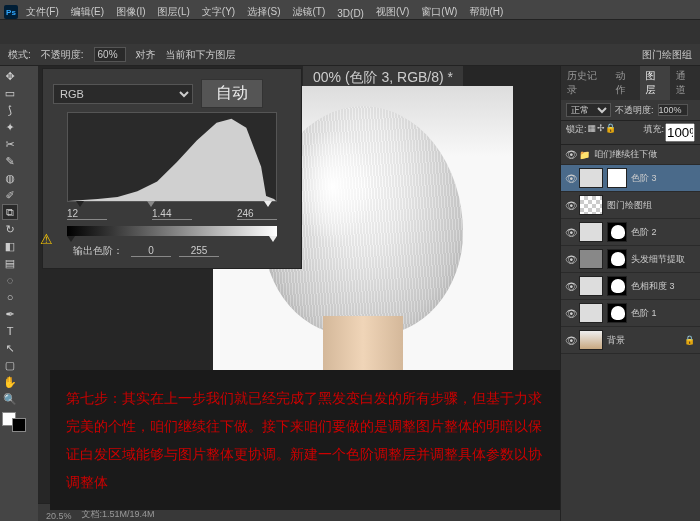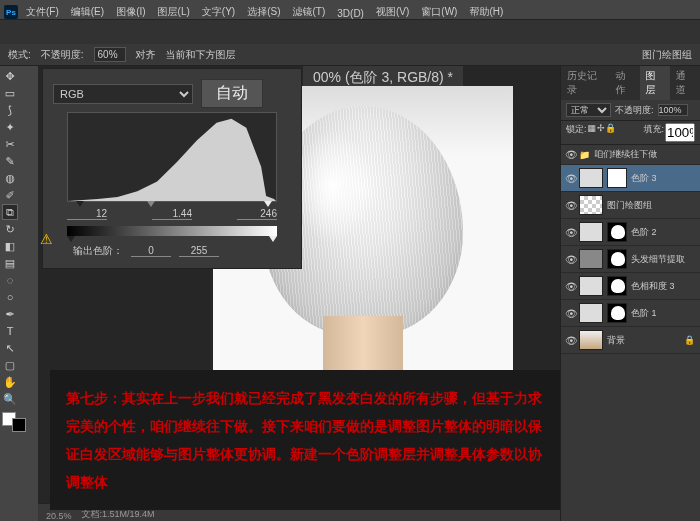--- a/index.html
+++ b/index.html
@@ -32,21 +32,21 @@
 .levels-row select { background:#2a2a2a; color:#ccc; border:1px solid #555; width:140px; padding:2px; font-size:11px; }
 .levels-row button { background:#555; color:#eee; border:1px solid #333; padding:3px 14px; font-size:16px; cursor:pointer; }
 .histogram { width:210px; height:90px; background:#2a2a2a; border:1px solid #555; margin:4px auto; position:relative; }
 .histo-svg { width:100%; height:100%; }
 .gradient-bar { width:210px; height:10px; background:linear-gradient(90deg,#000,#fff); margin:2px auto 8px; position:relative; }
 .tri { position:absolute; bottom:-6px; width:0; height:0; border-left:4px solid transparent; border-right:4px solid transparent; }
 .tri.b { border-top:6px solid #222; left:0; }
 .tri.g { border-top:6px solid #888; left:50%; }
 .tri.w { border-top:6px solid #eee; right:0; }
 .level-inputs { display:flex; justify-content:space-between; width:210px; margin:6px auto; }
-.level-inputs input { background:transparent; border:none; border-bottom:1px solid #888; color:#ccc; width:40px; text-align:right; font-size:10px; }
+.level-inputs input { background:transparent; border:none; border-bottom:1px solid #888; color:#ccc; width:40px; text-align:left; font-size:10px; }
 .output-row { display:flex; align-items:center; gap:8px; margin:8px 0 0 20px; }
 .output-row input { background:transparent; border:none; border-bottom:1px solid #888; color:#ccc; width:40px; text-align:center; font-size:10px; }
 .right-panels { width:140px; background:#383838; border-left:1px solid #222; display:flex; flex-direction:column; }
 .panel-tabs { display:flex; background:#2e2e2e; font-size:10px; color:#999;align-items:center; }
 .panel-tabs span { padding:3px 6px; cursor:pointer; }
 .panel-tabs span.on { color:#eee; background:#404040; }
 .layer-opts { padding:3px 5px; font-size:9px; color:#ccc; display:flex; gap:4px; align-items:center; border-bottom:1px solid #222; }
 .layer-opts select { background:#2a2a2a; color:#ccc; border:1px solid #555; font-size:9px; width:45px; }
 .layer-opts input { background:#2a2a2a; color:#ccc; border:1px solid #555; width:30px; font-size:9px; }
 .lock-row { padding:2px 5px; font-size:9px; color:#ccc; display:flex; gap:1px; border-bottom:1px solid #222; }
@@ -55,21 +55,21 @@
 .layer { display:flex; align-items:center; padding:3px 4px; border-bottom:1px solid #2a2a2a; font-size:9px; color:#ccc; gap:4px; cursor:pointer; }
 .layer.sel { background:#4a6a8a; }
 .layer .eye { width:10px; font-size:10px; }
 .layer .thumb { width:24px; height:20px; background:#888; border:1px solid #222; }
 .layer .mask { width:20px; height:20px; background:#000; border:1px solid #222; }
 .layer .mask.white { background:#fff; }
 .layer .mask.shape { background:#000; position:relative; }
 .layer .mask.shape::after { content:""; position:absolute; top:2px; left:3px; width:14px; height:14px; background:#fff; border-radius:50% 50% 40% 40%; }
 .layer-btns { display:flex; justify-content:space-around; padding:3px; background:#2e2e2e; border-top:1px solid #222; }
 .layer-btns span { color:#aaa; font-size:10px; cursor:pointer; }
-.caption { position:absolute; bottom:35px; left:12px; width:520px; background:#1a1a1a; padding:14px 16px; color:#cc0000; font-size:14px; line-height:2; font-weight:bold; z-index:20; }
+.caption { position:absolute; bottom:35px; left:12px; width:520px; background:#1a1a1a; padding:14px 16px; color:#cc0000; font-size:14px; line-height:2; font-weight:normal; z-index:20; }
 .statusbar { position:absolute; bottom:0; left:38px; right:140px; height:18px; background:#383838; color:#999; font-size:9px; display:flex; align-items:flex-end; padding:0 8px; gap:10px; border-top:1px solid #222; }
 .warn { position:absolute; left:2px; top:165px; color:#ffcc00; font-size:14px; z-index:11; }
 </style>
 </head>
 <body>
 
 <div class="menubar">
   <div class="ps-logo">Ps</div>
   <span>文件(F)</span>
   <span>编辑(E)</span>

